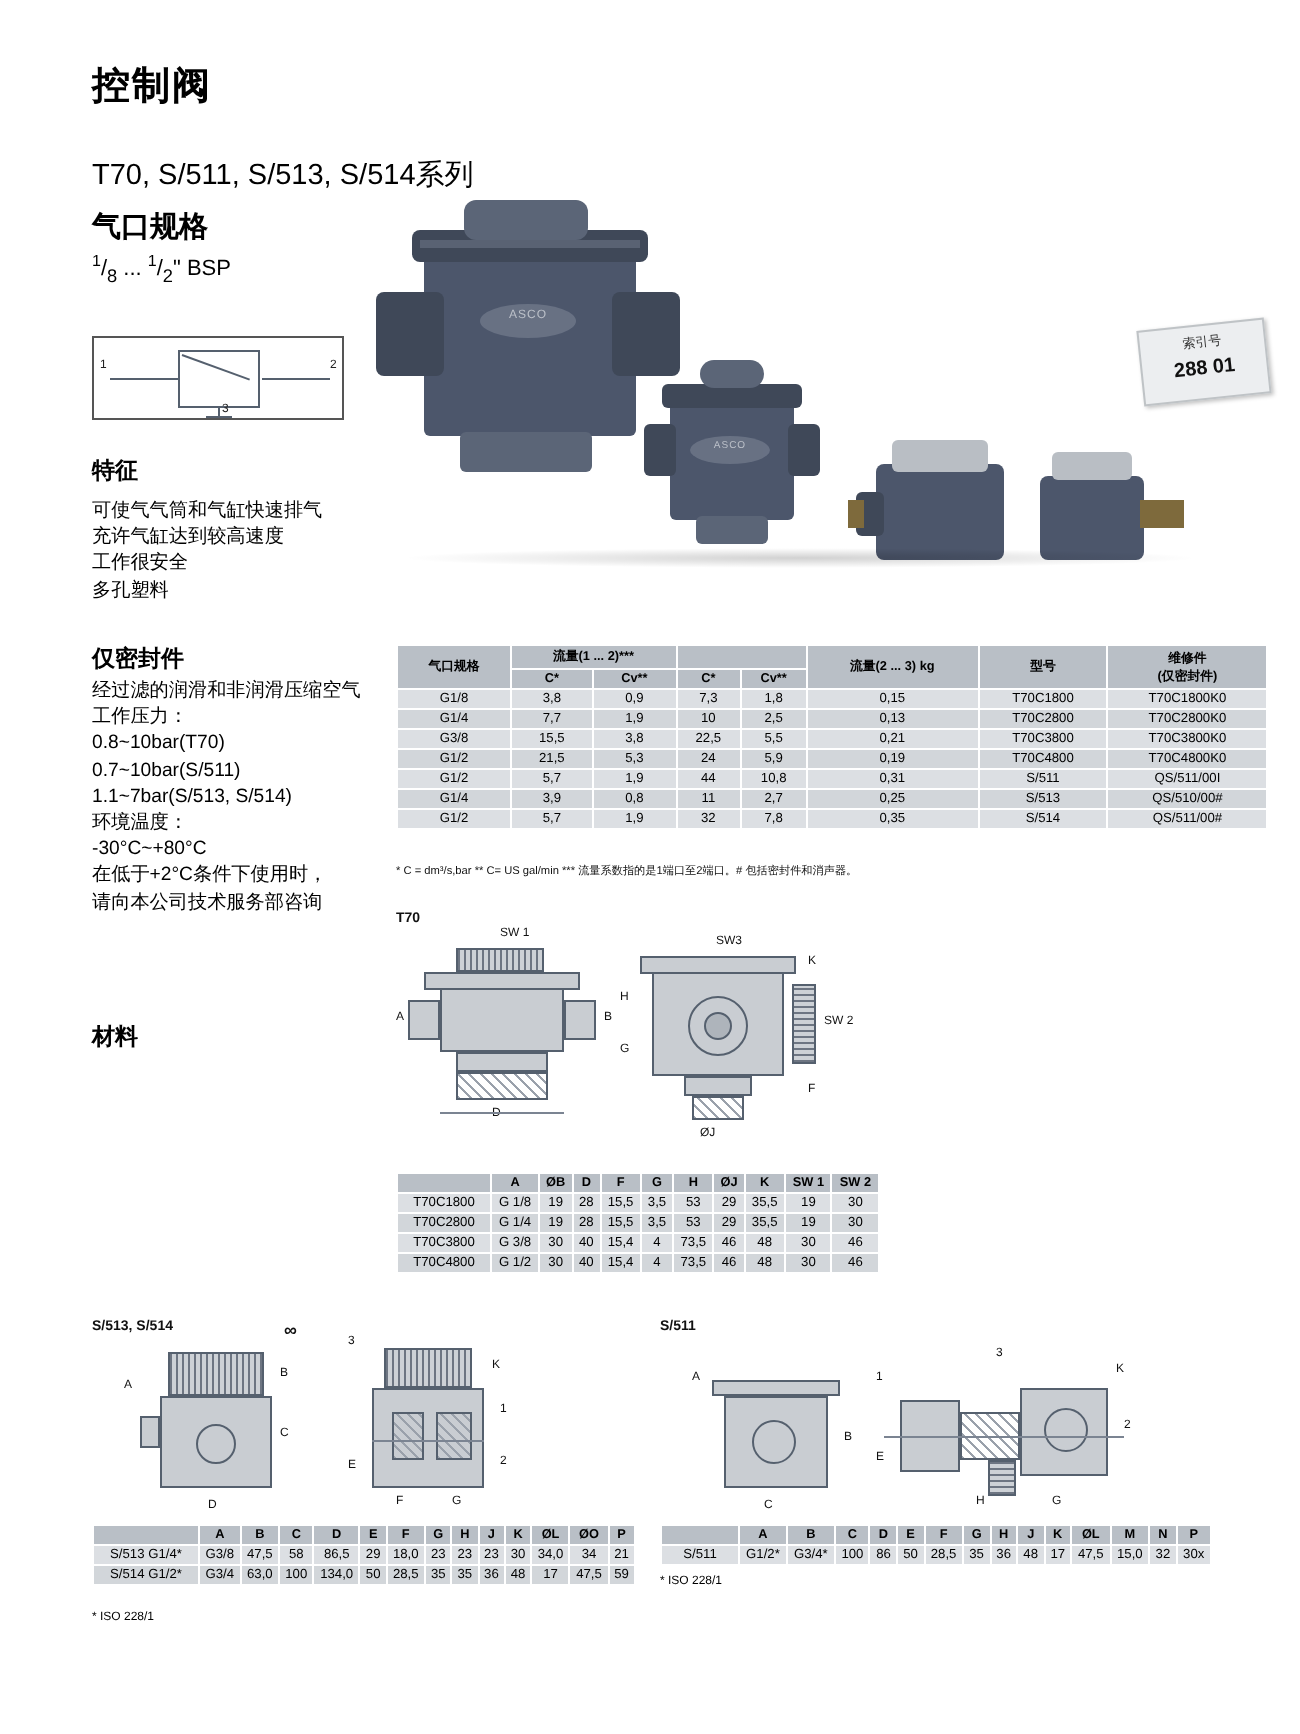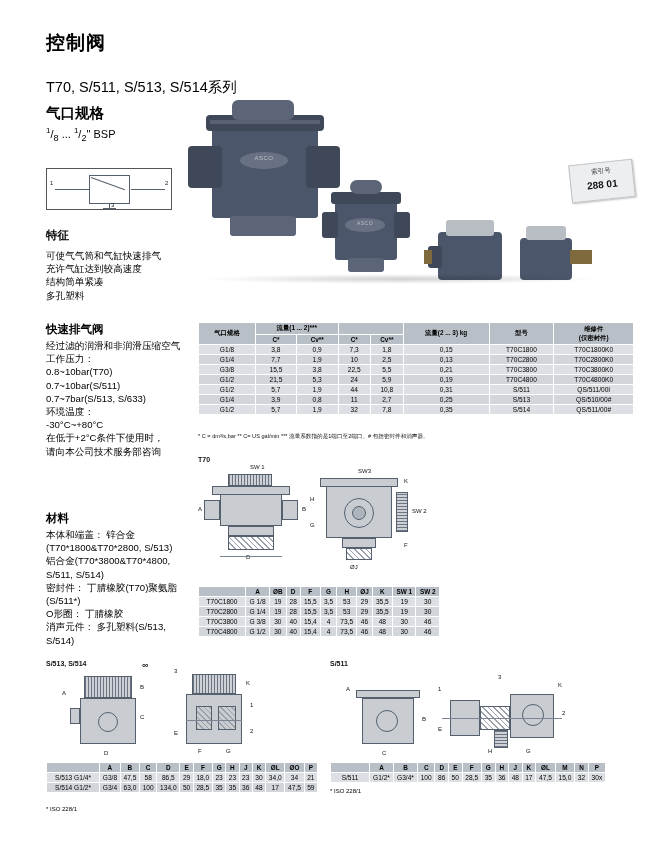--- a/index.html
+++ b/index.html
@@ -87,49 +87,38 @@
     </div>
     <div class="sym-num" style="left:3px;top:11px;">1</div>
     <div class="sym-num" style="left:64px;top:33px;">3</div>
     <div class="sym-num" style="left:118px;top:11px;">2</div>
   </div>
 
   <div class="blk-title" style="left:46px;top:228px;">特征</div>
   <div class="blk-text" style="left:46px;top:249px;font-family:Liberation Serif, serif;">
     <div>可使气气筒和气缸快速排气</div>
     <div>充许气缸达到较高速度</div>
-    <div>结构简单紧凑</div>
+    <div>工作很安全</div>
     <div>多孔塑料</div>
   </div>
 
-  <div class="blk-title" style="left:46px;top:322px;">快速排气阀</div>
+  <div class="blk-title" style="left:46px;top:322px;">仅密封件</div>
   <div class="blk-text" style="left:46px;top:339px;">
     <div>经过滤的润滑和非润滑压缩空气</div>
     <div>工作压力：</div>
     <div>0.8~10bar(T70)</div>
     <div>0.7~10bar(S/511)</div>
-    <div>0.7~7bar(S/513, S/633)</div>
+    <div>1.1~7bar(S/513, S/514)</div>
     <div>环境温度：</div>
     <div>-30°C~+80°C</div>
     <div>在低于+2°C条件下使用时，</div>
     <div>请向本公司技术服务部咨询</div>
   </div>
 
   <div class="blk-title" style="left:46px;top:511px;">材料</div>
-  <div class="blk-text" style="left:46px;top:528px;">
-    <div>本体和端盖：  锌合金</div>
-    <div>(T70*1800&amp;T70*2800, S/513)</div>
-    <div>铝合金(T70*3800&amp;T70*4800,</div>
-    <div>S/511, S/514)</div>
-    <div>密封件： 丁腈橡胶(T70)聚氨脂</div>
-    <div>(S/511*)</div>
-    <div>O形圈： 丁腈橡胶</div>
-    <div>消声元件： 多孔塑料(S/513,</div>
-    <div>S/514)</div>
-  </div>
 
   <div class="photo">
 
     <div class="vbody" style="left:32px;top:62px;width:106px;height:96px;"></div>
     <div class="vbody d2" style="left:26px;top:55px;width:118px;height:16px;border-radius:4px;"></div>
     <div class="vbody d3" style="left:52px;top:40px;width:62px;height:20px;border-radius:6px;"></div>
     <div class="vbody d2" style="left:8px;top:86px;width:34px;height:42px;border-radius:4px;"></div>
     <div class="vbody d2" style="left:126px;top:86px;width:34px;height:42px;border-radius:4px;"></div>
     <div class="vbody d3" style="left:50px;top:156px;width:66px;height:20px;border-radius:3px;"></div>
     <div class="logo-oval" style="left:60px;top:92px;">

